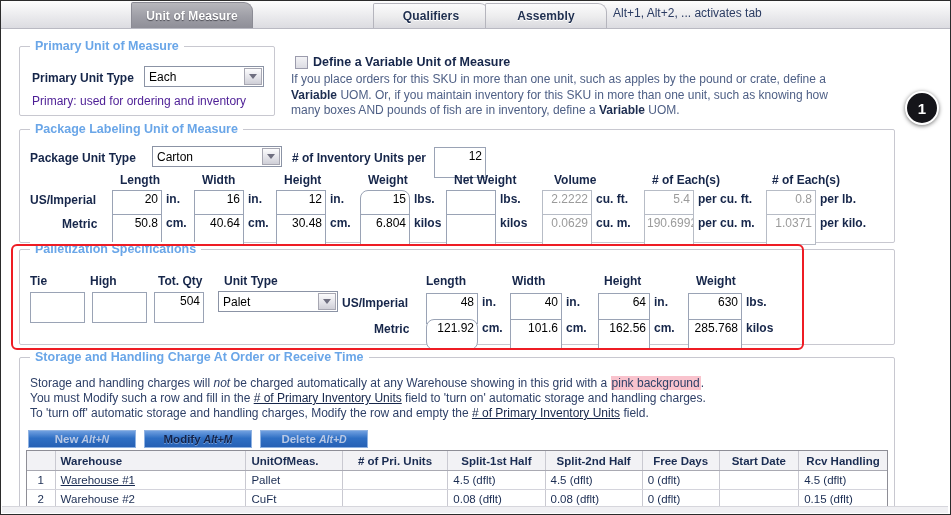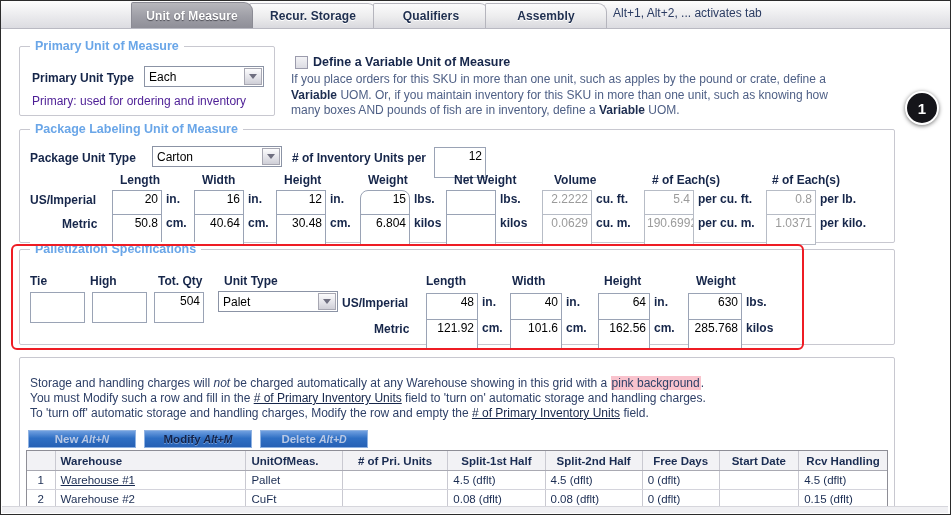--- a/index.html
+++ b/index.html
@@ -161,23 +161,20 @@
   }
 </style>
 </head>
 <body>
 
 <div class="page-border">
 
   <div class="tabbar">
     <div class="tab active" style="left:130px;width:122px;">
         <span>Unit of Measure</span>
-      </div>
-    <div class="tab" style="left:248px;width:128px;">
-        <span>Recur. Storage</span>
       </div>
     <div class="tab" style="left:372px;width:116px;">
         <span>Qualifiers</span>
       </div>
     <div class="tab" style="left:484px;width:122px;">
         <span>Assembly</span>
       </div>
     <div class="tabhint">Alt+1, Alt+2, ... activates tab</div>
   </div>
 
@@ -294,33 +291,34 @@
     <div class="inp" style="left:406px;top:43px;width:52px;">48</div>
     <span class="unit" style="position:absolute;left:462px;top:45px;">in.</span>
     <div class="inp" style="left:490px;top:43px;width:52px;">40</div>
     <span class="unit" style="position:absolute;left:546px;top:45px;">in.</span>
     <div class="inp" style="left:578px;top:43px;width:52px;">64</div>
     <span class="unit" style="position:absolute;left:634px;top:45px;">in.</span>
     <div class="inp" style="left:668px;top:43px;width:54px;">630</div>
     <span class="unit" style="position:absolute;left:726px;top:45px;">lbs.</span>
 
     <div class="lbl" style="position:absolute;left:354px;top:72px;">Metric</div>
-    <div class="inp" style="left:406px;top:69px;width:52px;">121.92</div>
+    <div class="inp" style="left:406px;top:69px;width:52px;border-radius:8px;">121.92</div>
     <span class="unit" style="position:absolute;left:462px;top:71px;">cm.</span>
     <div class="inp" style="left:490px;top:69px;width:52px;">101.6</div>
     <span class="unit" style="position:absolute;left:546px;top:71px;">cm.</span>
     <div class="inp" style="left:578px;top:69px;width:52px;">162.56</div>
     <span class="unit" style="position:absolute;left:634px;top:71px;">cm.</span>
     <div class="inp" style="left:668px;top:69px;width:54px;">285.768</div>
     <span class="unit" style="position:absolute;left:726px;top:71px;">kilos</span>
   </div>
 
   <div class="callout" style="left:10px;top:243px;width:793px;height:106px;"></div>
 
   <div class="fs" style="left:18px;top:356px;width:876px;height:152px;">
+    <div class="fs-legend">Storage and Handling Charge At Order or Receive Time</div>
 
     <div class="para" style="left:10px;top:18px;width:850px;">
       <span>Storage and handling charges will</span>
       <i>not</i>
       <span>be charged automatically at any Warehouse showing in this grid with a</span>
       <span class="pink">pink background</span><span>.</span><br>
       <span>You must Modify such a row and fill in the</span>
       <span class="ulink"># of Primary Inventory Units</span>
       <span>field to 'turn on' automatic storage and handling charges.</span><br>
       <span>To 'turn off' automatic storage and handling charges, Modify the row and empty the</span>

